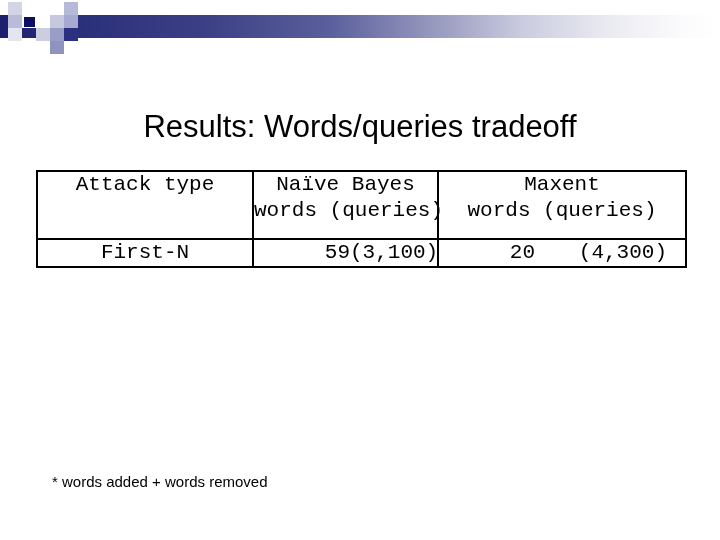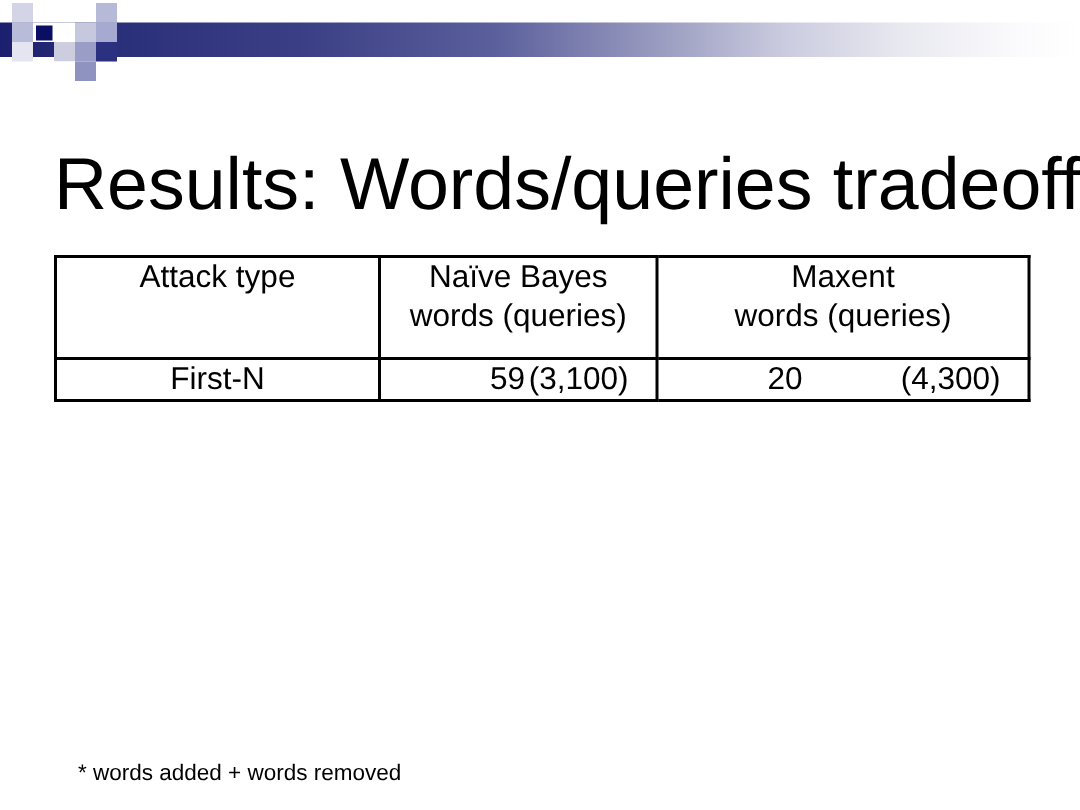--- a/index.html
+++ b/index.html
@@ -42,24 +42,24 @@
         #ffffff 720px);
   }
   .deco-sq {
     position: absolute;
   }
 
   
   #page-title {
     position: absolute;
     left: 36px;
-    top: 68px;
+    top: 84px;
     width: 648px;
     text-align: center;
-    font-size: 49px;
+    font-size: 31px;
     line-height: 44px;
     font-weight: normal;
     letter-spacing: 0px;
     white-space: nowrap;
   }
 
   
   #results-table {
     position: absolute;
     left: 36px;
@@ -67,20 +67,21 @@
     width: 648px;
     border-collapse: collapse;
     table-layout: fixed;
     font-size: 21px;
     line-height: 26px;
   }
   #results-table td {
     border: 2px solid #000000;
     padding: 0;
     vertical-align: top;
+    font-family: Liberation Mono, monospace;
   }
   .col-type   { width: 216px; }
   .col-nb     { width: 185px; }
   .col-me     { width: 248px; }
 
   .hdr-cell {
     text-align: center;
     padding: 5px 6px 8px 6px;
     height: 68px;
     box-sizing: border-box;
@@ -111,21 +112,21 @@
     flex: 1 1 auto;
     text-align: right;
     padding-right: 18px;
     white-space: nowrap;
   }
 
   
   #footnote {
     position: absolute;
     left: 52px;
-    top: 506px;
+    top: 472px;
     font-size: 15px;
     line-height: 20px;
     white-space: nowrap;
   }
 </style>
 </head>
 <body>
 
 <div id="slide-header">
   <div class="grad-bar"></div>

